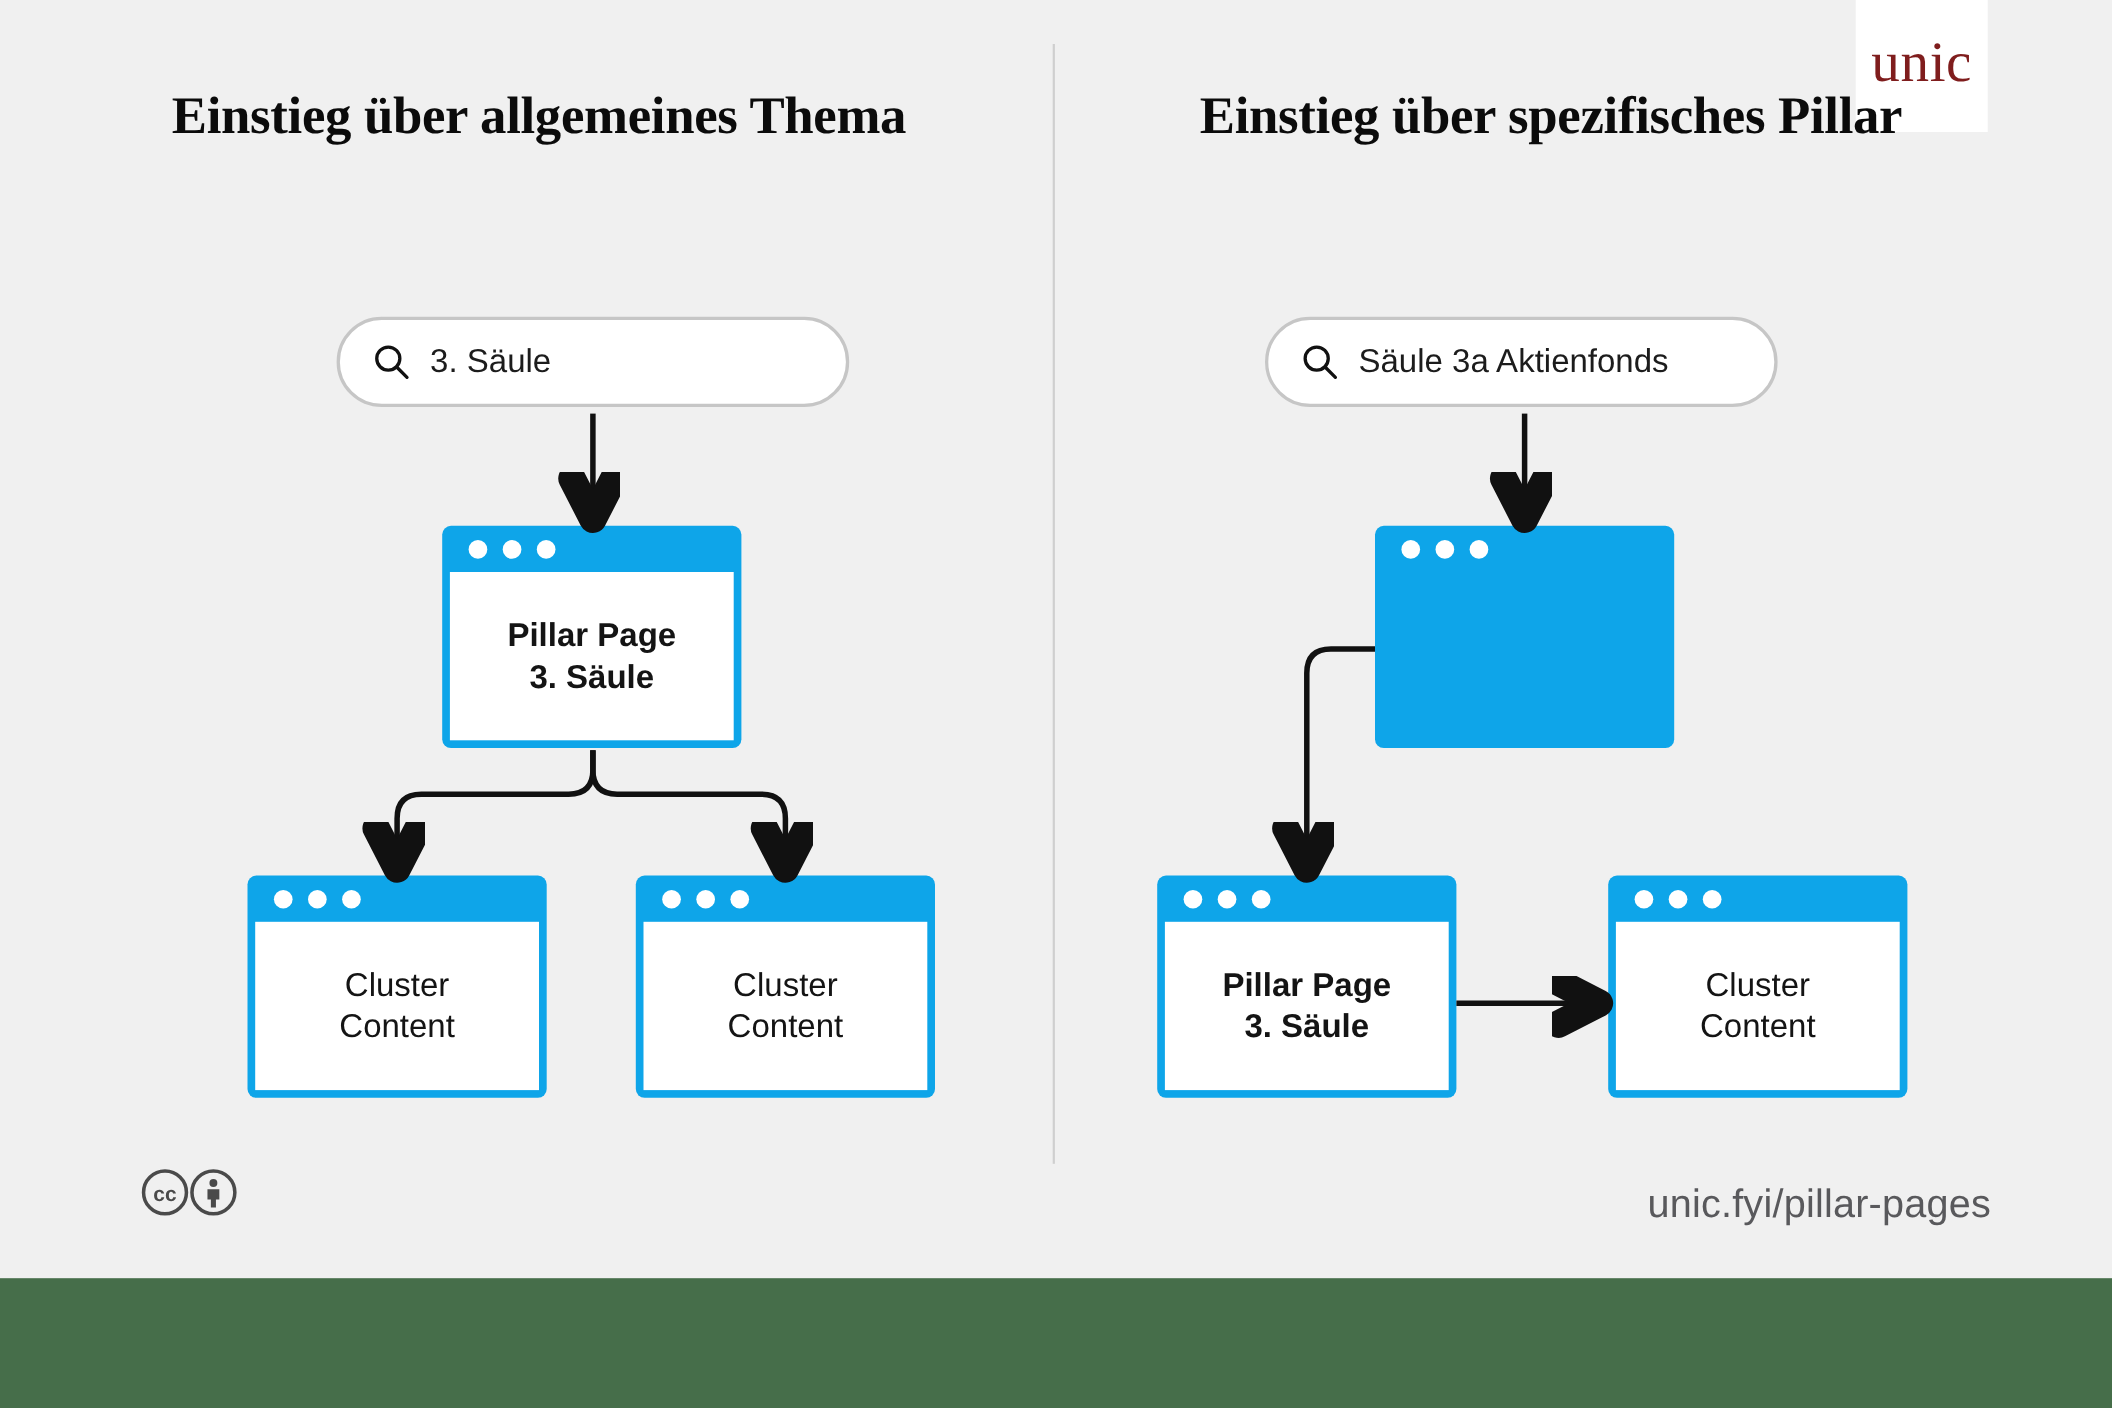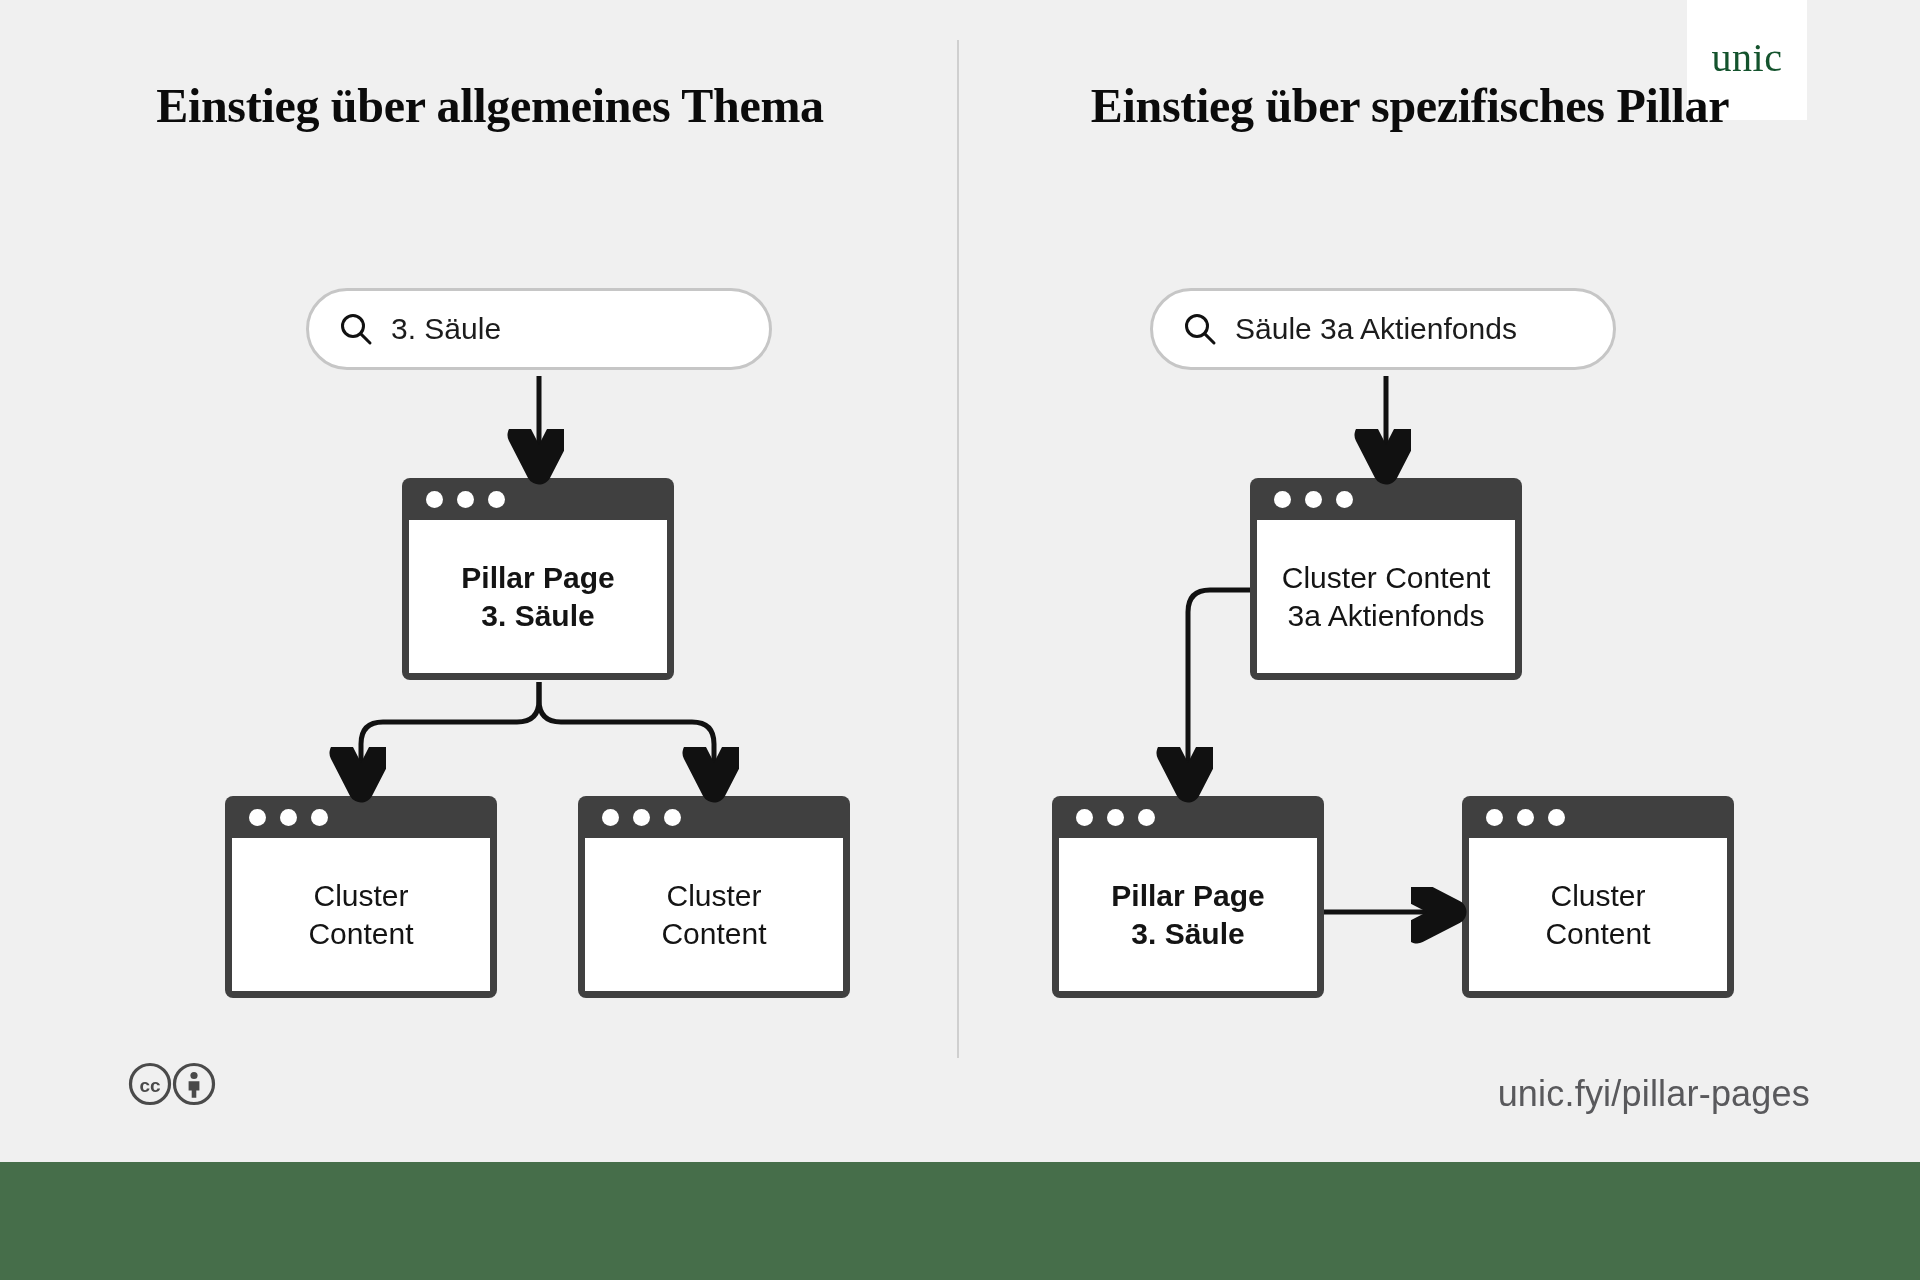--- a/index.html
+++ b/index.html
@@ -23,22 +23,22 @@
     top: 0px;
     width: 120px;
     height: 120px;
     background: #ffffff;
     display: flex;
     align-items: center;
     justify-content: center;
   }
   #logo-text {
     font-family: "Liberation Serif", serif;
-    font-size: 40px;
-    color: #14532d;
+    font-size: 52px;
+    color: #7f1d1d;
     letter-spacing: 0.5px;
     line-height: 1;
     transform: translateY(-2px);
   }
 
   
   #divider {
     position: absolute;
     left: 957px;
     top: 40px;
@@ -79,21 +79,21 @@
     white-space: nowrap;
   }
   #search-left  { left: 306px;  top: 288px; width: 466px; height: 82px; }
   #search-right { left: 1150px; top: 288px; width: 466px; height: 82px; }
   .mag-icon { width: 34px; height: 34px; flex: 0 0 34px; display:block; }
 
   
   .browser-card {
     position: absolute;
     box-sizing: border-box;
-    background: #404040;
+    background: #0ea5e9;
     border-radius: 8px;
     padding: 7px;
     padding-top: 42px;
   }
   .browser-card .dots {
     position: absolute;
     left: 24px;
     top: 13px;
     display: flex;
     gap: 14px;
@@ -238,26 +238,20 @@
     </svg>
     <span class="pill-text">Säule 3a Aktienfonds</span>
   </div>
 
   <div class="browser-card" id="card-cluster-right">
     <div class="dots">
         <i></i>
         <i></i>
         <i></i>
       </div>
-    <div class="screen">
-      <div>
-        <span>Cluster Content</span>
-        <span>3a Aktienfonds</span>
-      </div>
-    </div>
   </div>
 
   <div class="browser-card" id="card-pillar-right">
     <div class="dots">
         <i></i>
         <i></i>
         <i></i>
       </div>
     <div class="screen">
       <div>

